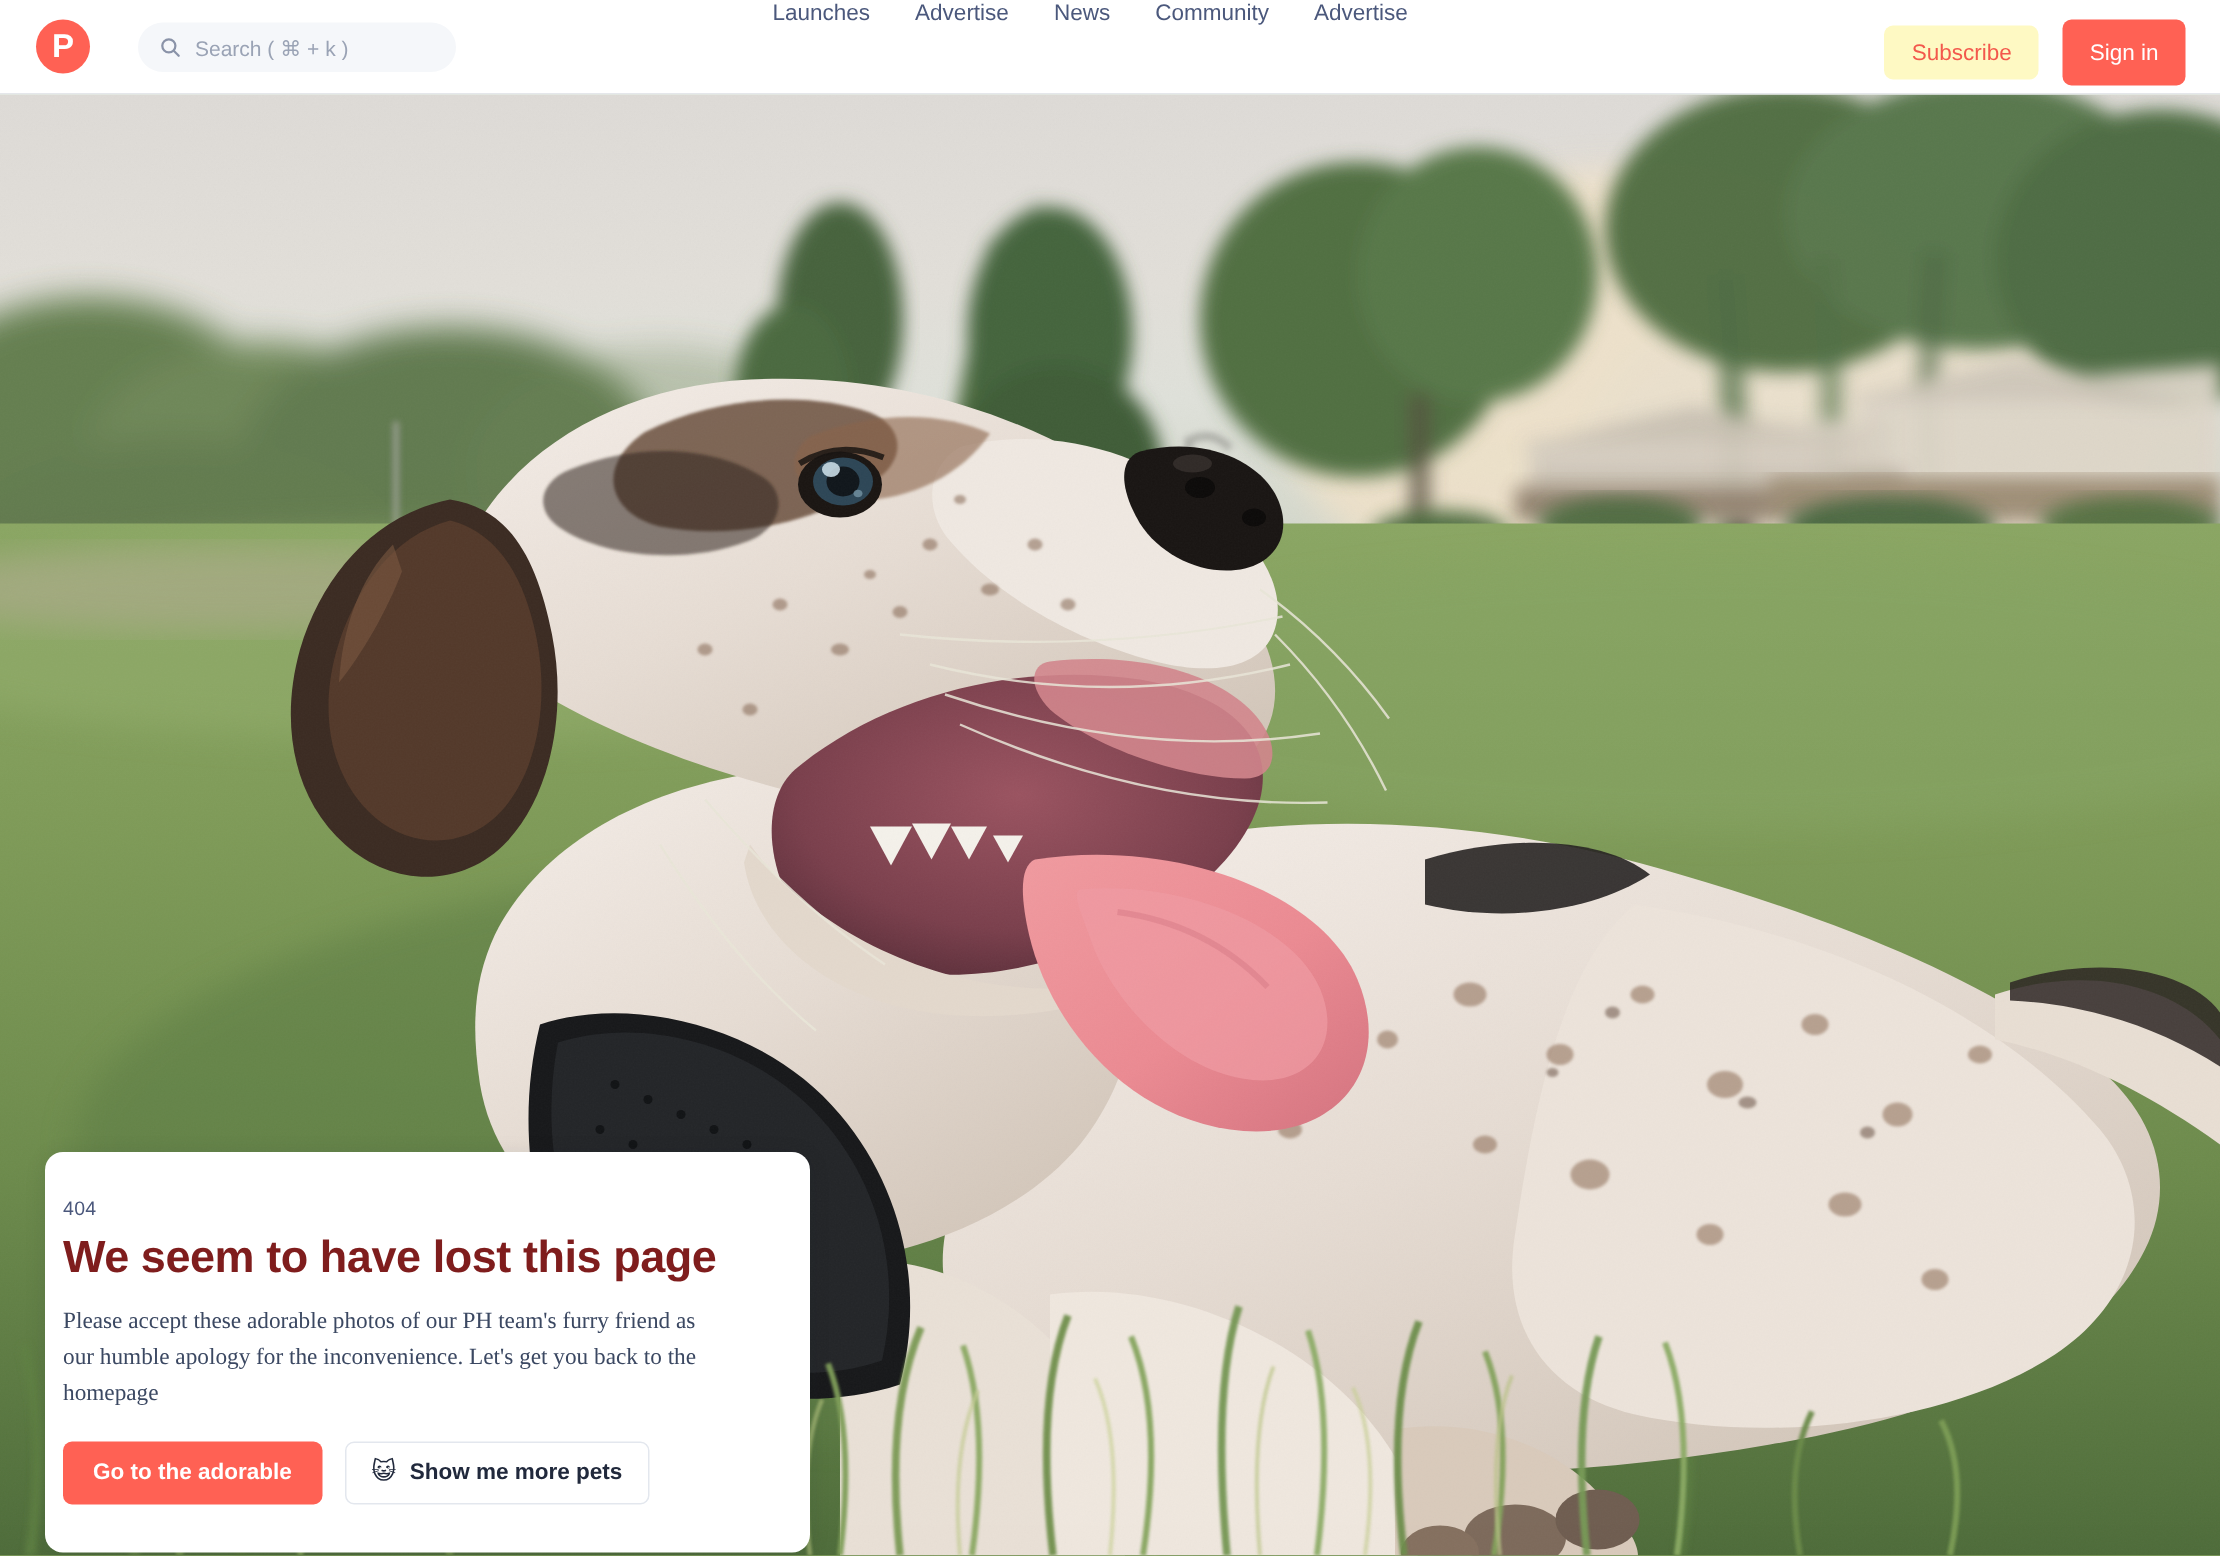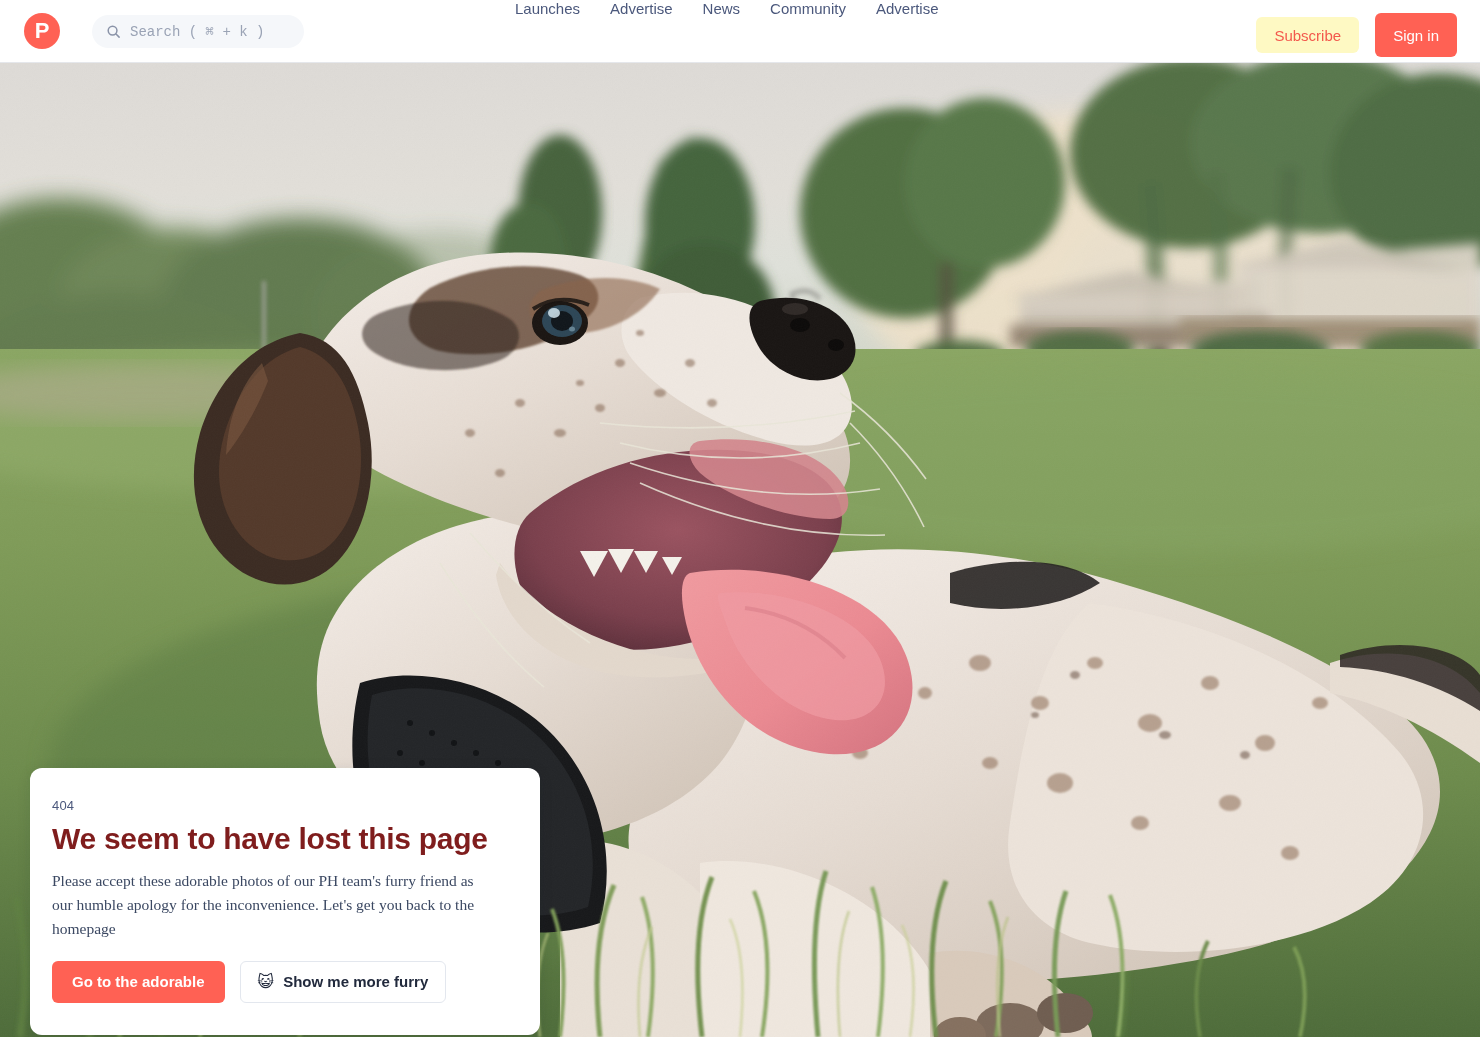--- a/index.html
+++ b/index.html
@@ -49,21 +49,20 @@
     left: 92px;
     top: 15px;
     width: 212px;
     height: 33px;
     border-radius: 17px;
     background: #f5f7fa;
     display: flex;
     align-items: center;
     padding: 0 14px;
     cursor: text;
-    font-family: Liberation Mono, monospace;
   }
   .search-icon {
     width: 15px; height: 15px;
     flex: 0 0 15px;
     margin-right: 9px;
     display: block;
     color: #8a93a8;
   }
   .search-input {
     border: none;
@@ -139,21 +138,21 @@
   .hero svg { display: block; width: 1480px; height: 974px; }
 
   
   .card {
     position: absolute;
     left: 30px;
     top: 768px;
     width: 510px;
     background: #ffffff;
     border-radius: 12px;
-    padding: 30px 30px 32px 22px;
+    padding: 30px 30px 32px 12px;
     box-shadow: 0 2px 14px rgba(20,25,40,0.10);
     z-index: 20;
   }
   .card-eyebrow {
     font-size: 13px;
     color: #4b587c;
     margin-bottom: 9px;
     letter-spacing: 0.2px;
   }
   .card-title {
@@ -640,16 +639,16 @@
 </header>
 
 <section class="card">
   <div class="card-eyebrow">404</div>
   <h1 class="card-title">We seem to have lost this page</h1>
   <p class="card-body">Please accept these adorable photos of our PH team's furry friend as our humble apology for the inconvenience. Let's get you back to the homepage</p>
   <div class="card-actions">
     <button class="btn-home">Go to the adorable</button>
     <button class="btn-pets">
       <span class="emoji">😺</span>
-      <span>Show me more furry</span>
+      <span>Show me more pets</span>
     </button>
   </div>
 </section>
 
 </body></html>

